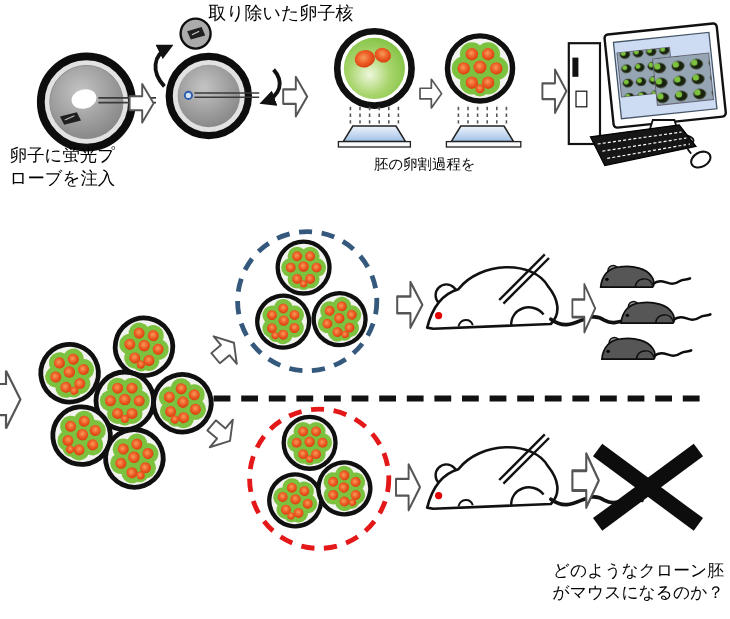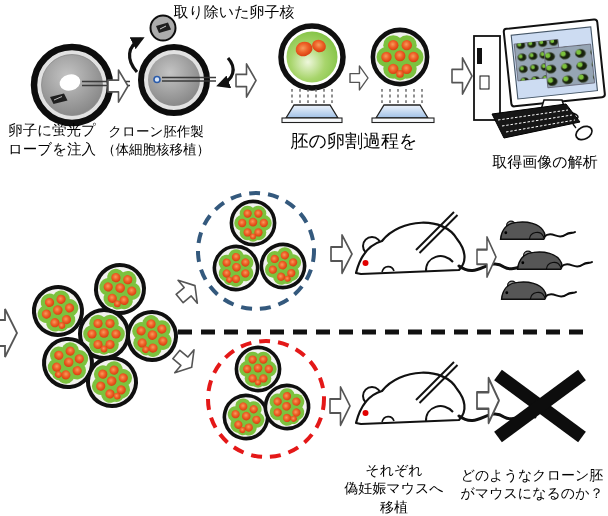--- a/index.html
+++ b/index.html
@@ -7,21 +7,21 @@
     position:relative;width:608px;height:516px;background:#ffffff;overflow:hidden;
     font-family:"Liberation Sans","DejaVu Sans",sans-serif;color:#000;padding-left:33px;
   }
   .stage svg{position:absolute;left:0;top:0;}
   .lbl{position:absolute;text-align:center;line-height:1.32;white-space:nowrap;}
   .lbl div{white-space:nowrap;}
   .fs15{font-size:15px;}
   .fs145{font-size:14.5px;}
   .fs14{font-size:14px;}
   .fs135{font-size:13.5px;}
-  .fs125{font-size:18px;}
+  .fs125{font-size:12px;}
 </style>
 </head>
 <body>
 
 <div class="stage">
 
 <svg width="608" height="516" viewBox="0 0 608 516">
   <defs>
     <radialGradient id="gCyto" cx="42%" cy="36%" r="70%">
       <stop offset="0%" stop-color="#c4c4c4"></stop>
@@ -245,38 +245,26 @@
 <div class="lbl fs15" style="left:160px;top:2px;width:148px;">
   <div>取り除いた卵子核</div>
 </div>
 
 
 <div class="lbl fs145" style="left:-2px;top:121px;width:108px;">
   <div>卵子に蛍光プ</div>
   <div>ローブを注入</div>
 </div>
 
-<div class="lbl fs135" style="left:100px;top:123px;width:112px;">
-  <div>クローン胚作製</div>
-  <div>（体細胞核移植）</div>
-</div>
 
 <div class="lbl fs125" style="left:272px;top:130px;width:164px;">
   <div>胚の卵割過程を</div>
 </div>
 
-<div class="lbl fs15" style="left:482px;top:152px;width:126px;">
-  <div>取得画像の解析</div>
-</div>
-
-
-<div class="lbl fs14" style="left:330px;top:461px;width:128px;">
-  <div>それぞれ</div>
-  <div>偽妊娠マウスへ</div>
-  <div>移植</div>
-</div>
+
+
 
 <div class="lbl fs14" style="left:452px;top:466px;width:160px;">
   <div>どのようなクローン胚</div>
   <div>がマウスになるのか？</div>
 </div>
 
 </div>
 
 </body></html>

